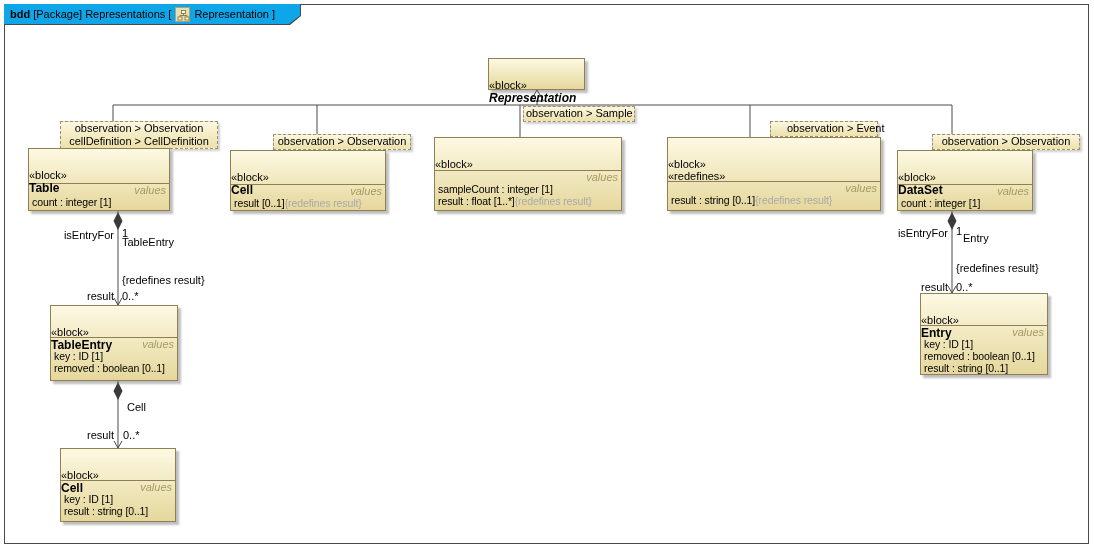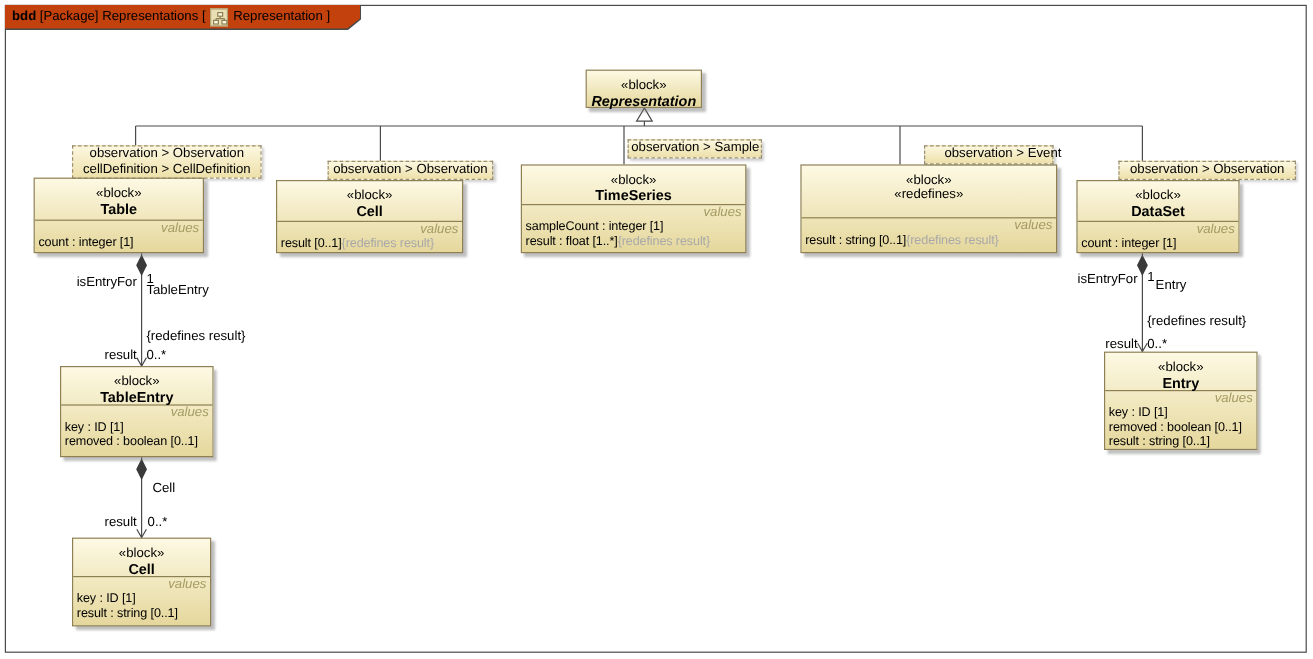--- a/index.html
+++ b/index.html
@@ -4,34 +4,34 @@
 <style>
   html,body{margin:0;padding:0;background:#fff;}
   .canvas{position:relative;width:1094px;height:549px;background:#ffffff;
     font-family:"Liberation Sans", sans-serif;color:#000;overflow:hidden;}
   .frame{position:absolute;left:4px;top:4px;right:5px;bottom:5px;border:1px solid #4a4a4a;background:#fff;}
   svg.edges{position:absolute;left:0;top:0;width:1094px;height:549px;z-index:1;}
 
   
   .tab-outer{position:absolute;left:4px;top:4px;width:297px;height:21px;background:#4a4a4a;
     clip-path:polygon(0 0,297px 0,297px 12px,286px 21px,0 21px);z-index:5;}
-  .tab-inner{position:absolute;left:0px;top:0px;width:296px;height:20px;background:#c2410c;
+  .tab-inner{position:absolute;left:0px;top:0px;width:296px;height:20px;background:#0ea5e9;
     clip-path:polygon(0 0,296px 0,296px 11.5px,285px 20px,0 20px);
     display:flex;align-items:center;gap:3px;padding-left:6px;box-sizing:border-box;
     font-size:11px;white-space:nowrap;}
   .tab-kind{font-weight:bold;}
   .dg-icon{display:inline-block;width:15px;height:15px;background:#e9deb4;border:1px solid #b0a477;
     box-sizing:border-box;position:relative;margin:0 1px;}
   .dg-icon svg{position:absolute;left:1px;top:1px;}
 
   
   .block{position:absolute;z-index:3;box-sizing:border-box;border:1px solid #8e8052;
     background:linear-gradient(#fdf9e3,#e5d79c);box-shadow:3px 3px 2px rgba(110,110,110,.45);
     font-size:11px;}
-  .bhead{text-align:center;box-sizing:border-box;padding-top:6px;}
+  .bhead{text-align:left;box-sizing:border-box;padding-top:20px;}
   .stereo{font-size:11px;line-height:12px;}
   .bname{font-weight:bold;font-size:12px;line-height:14px;}
   .bname.it{font-style:italic;}
   .vals{border-top:1px solid #8e8052;padding:1px 3px 2px 3px;}
   .vtitle{text-align:right;font-style:italic;font-size:11px;line-height:11px;color:#a59b63;}
   .vline{font-size:10.5px;line-height:12px;white-space:nowrap;letter-spacing:-0.1px;}
   .gray{color:#a9a9a9;}
 
   
   .tagnote{position:absolute;z-index:2;box-sizing:border-box;border:1px dashed #9a9076;
@@ -95,21 +95,21 @@
     </div>
   </div>
 
   <div class="tagnote" style="left:60px;top:121px;width:158px;height:28px;">
     <div>observation &gt; Observation</div>
     <div>cellDefinition &gt; CellDefinition</div>
   </div>
   <div class="tagnote" style="left:273px;top:134px;width:138px;height:16px;">
     <div>observation &gt; Observation</div>
   </div>
-  <div class="tagnote" style="left:523px;top:116px;width:112px;height:16px;">
+  <div class="tagnote" style="left:523px;top:106px;width:112px;height:16px;">
     <div>observation &gt; Sample</div>
   </div>
   <div class="tagnote" style="left:770px;top:121px;width:108px;height:16px;padding-left:16px;">
     <div>observation &gt; Event</div>
   </div>
   <div class="tagnote" style="left:932px;top:134px;width:148px;height:16px;">
     <div>observation &gt; Observation</div>
   </div>
 
   <div class="block" style="left:488px;top:58px;width:97px;height:32px;">
@@ -137,21 +137,20 @@
     </div>
     <div class="vals">
       <div class="vtitle">values</div>
       <div class="vline"><span>result [0..1]</span><span class="gray">{redefines result}</span></div>
     </div>
   </div>
 
   <div class="block" style="left:434px;top:137px;width:188px;height:74px;">
     <div class="bhead" style="height:32px;">
       <div class="stereo">«block»</div>
-      <div class="bname">TimeSeries</div>
     </div>
     <div class="vals">
       <div class="vtitle">values</div>
       <div class="vline"><span>sampleCount : integer [1]</span><span class="gray"></span></div>
       <div class="vline"><span>result : float [1..*]</span><span class="gray">{redefines result}</span></div>
     </div>
   </div>
 
   <div class="block" style="left:667px;top:137px;width:214px;height:74px;">
     <div class="bhead" style="height:43px;">

